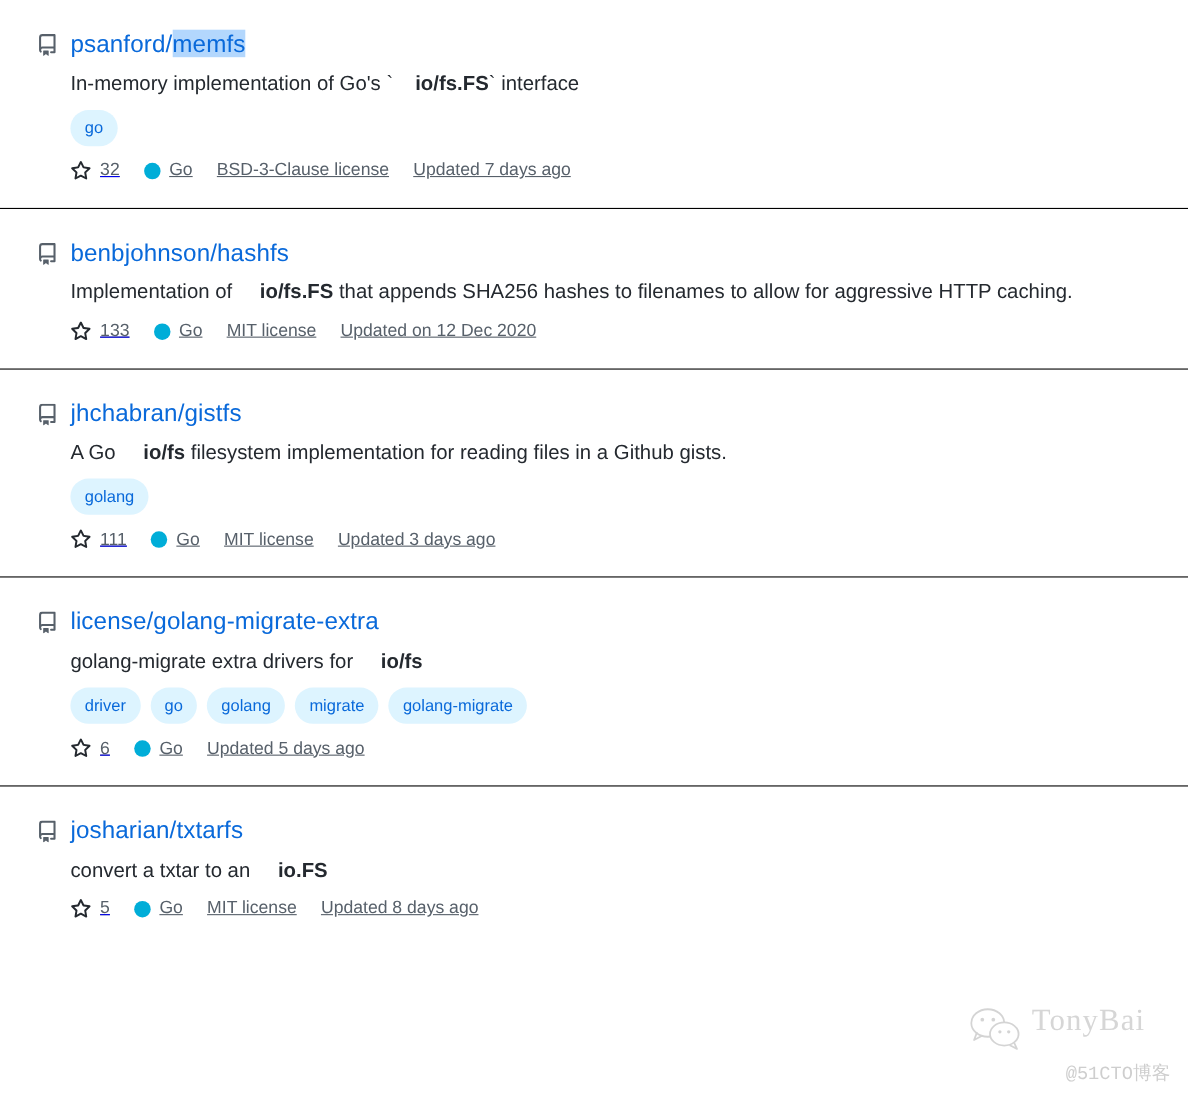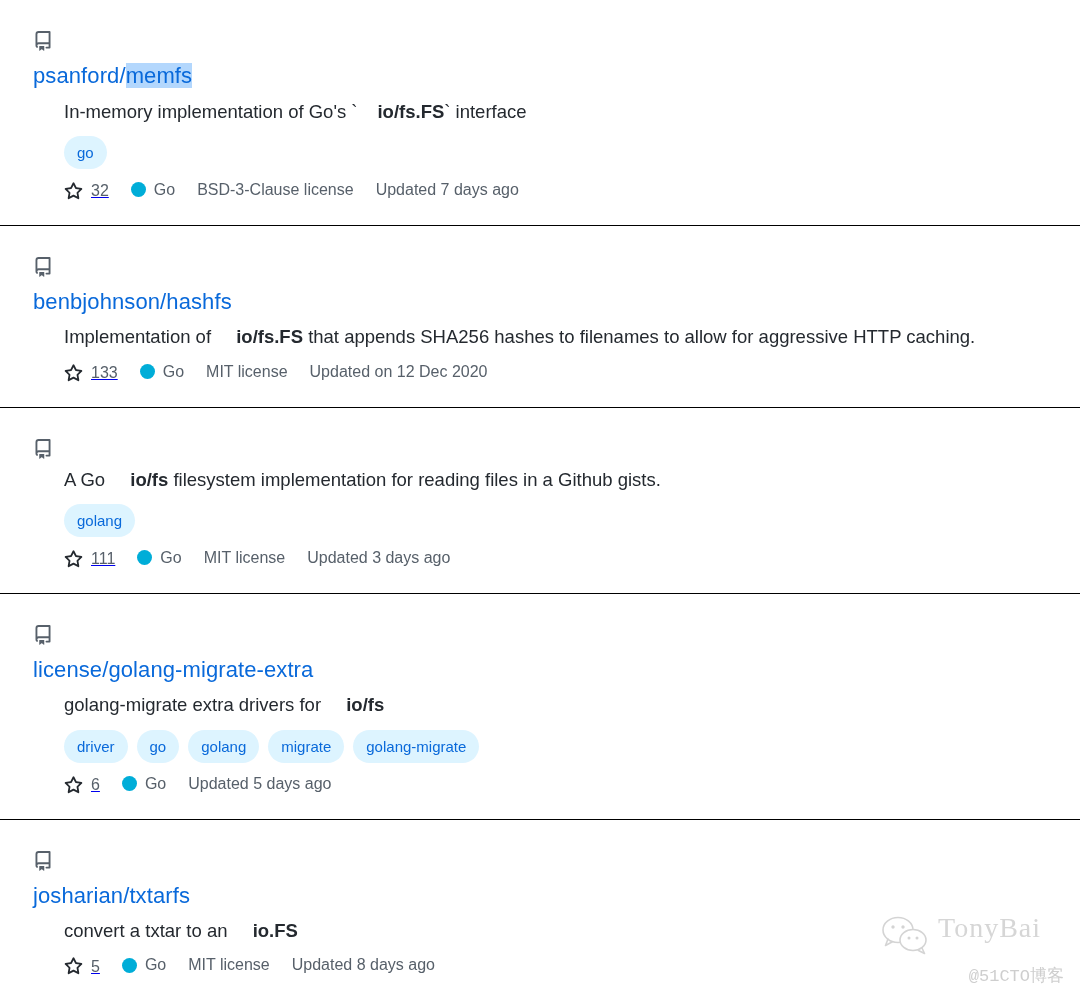--- a/index.html
+++ b/index.html
@@ -35,21 +35,20 @@
 
   .repo-inner {
     padding: 26px 20px 24px 33px;
   }
 
   .repo-title-row {
     display: flex;
     align-items: flex-start;
     gap: 11px;
     margin: 0 0 7px 0;
-    flex-direction: column;
   }
 
   .repo-icon {
     flex: 0 0 auto;
     width: 20px;
     height: 20px;
     margin-top: 5px;
     display: block;
     color: #57606a;
   }
@@ -92,25 +91,26 @@
     padding: 9px 13px;
     border-radius: 999px;
     text-decoration: none;
     white-space: nowrap;
     font-weight: 500;
   }
 
   .meta-row {
     margin: 13px 0 0 31px;
     display: flex;
-    align-items: flex-start;
+    align-items: center;
     flex-wrap: wrap;
     font-size: 16px;
     color: #57606a;
     line-height: 1;
+    text-decoration: underline;
   }
   .meta-item {
     display: inline-flex;
     align-items: center;
     white-space: nowrap;
   }
   .meta-stars { margin-right: 22px; }
   .meta-lang  { margin-right: 22px; }
   .meta-license { margin-right: 22px; }
   .meta-updated { }
@@ -236,20 +236,21 @@
       </div>
     </li>
     <li class="repo-result">
       <div class="repo-inner">
         <div class="repo-title-row">
           <span class="repo-icon">
             <svg viewBox="0 0 16 16" width="20" height="20" fill="currentColor" aria-hidden="true">
               <path d="M2 2.5A2.5 2.5 0 0 1 4.5 0h8.75a.75.75 0 0 1 .75.75v12.5a.75.75 0 0 1-.75.75h-2.5a.75.75 0 0 1 0-1.5h1.75v-2h-8a1 1 0 0 0-.714 1.7.75.75 0 1 1-1.072 1.05A2.495 2.495 0 0 1 2 11.5Zm10.5-1h-8a1 1 0 0 0-1 1v6.708A2.486 2.486 0 0 1 4.5 9h8ZM5 12.25a.25.25 0 0 1 .25-.25h3.5a.25.25 0 0 1 .25.25v3.25a.25.25 0 0 1-.4.2l-1.45-1.087a.25.25 0 0 0-.3 0L5.4 15.7a.25.25 0 0 1-.4-.2Z"></path>
             </svg>
           </span>
+          <a class="repo-name" href="#"><span>jhchabran/gistfs</span></a>
         </div>
         <p class="repo-desc"><span>A Go </span><b>io/fs</b><span> filesystem implementation for reading files in a Github gists.</span></p>
         <div class="topics-row">
           <a class="topic-tag" href="#">golang</a>
         </div>
         <div class="meta-row">
           <a class="meta-item meta-stars" href="#">
             <span class="star-icon">
               <svg viewBox="0 0 16 16" width="19" height="19" fill="currentColor" aria-hidden="true">
                 <path d="M8 .25a.75.75 0 0 1 .673.418l1.882 3.815 4.21.612a.75.75 0 0 1 .416 1.279l-3.046 2.97.719 4.192a.751.751 0 0 1-1.088.791L8 12.347l-3.766 1.98a.75.75 0 0 1-1.088-.79l.72-4.194L.818 6.374a.75.75 0 0 1 .416-1.28l4.21-.611L7.327.668A.75.75 0 0 1 8 .25Zm0 2.445L6.615 5.5a.75.75 0 0 1-.564.41l-3.097.45 2.24 2.184a.75.75 0 0 1 .216.664l-.528 3.084 2.769-1.456a.75.75 0 0 1 .698 0l2.77 1.456-.53-3.084a.75.75 0 0 1 .216-.664l2.24-2.183-3.096-.45a.75.75 0 0 1-.564-.41L8 2.694Z"></path>

